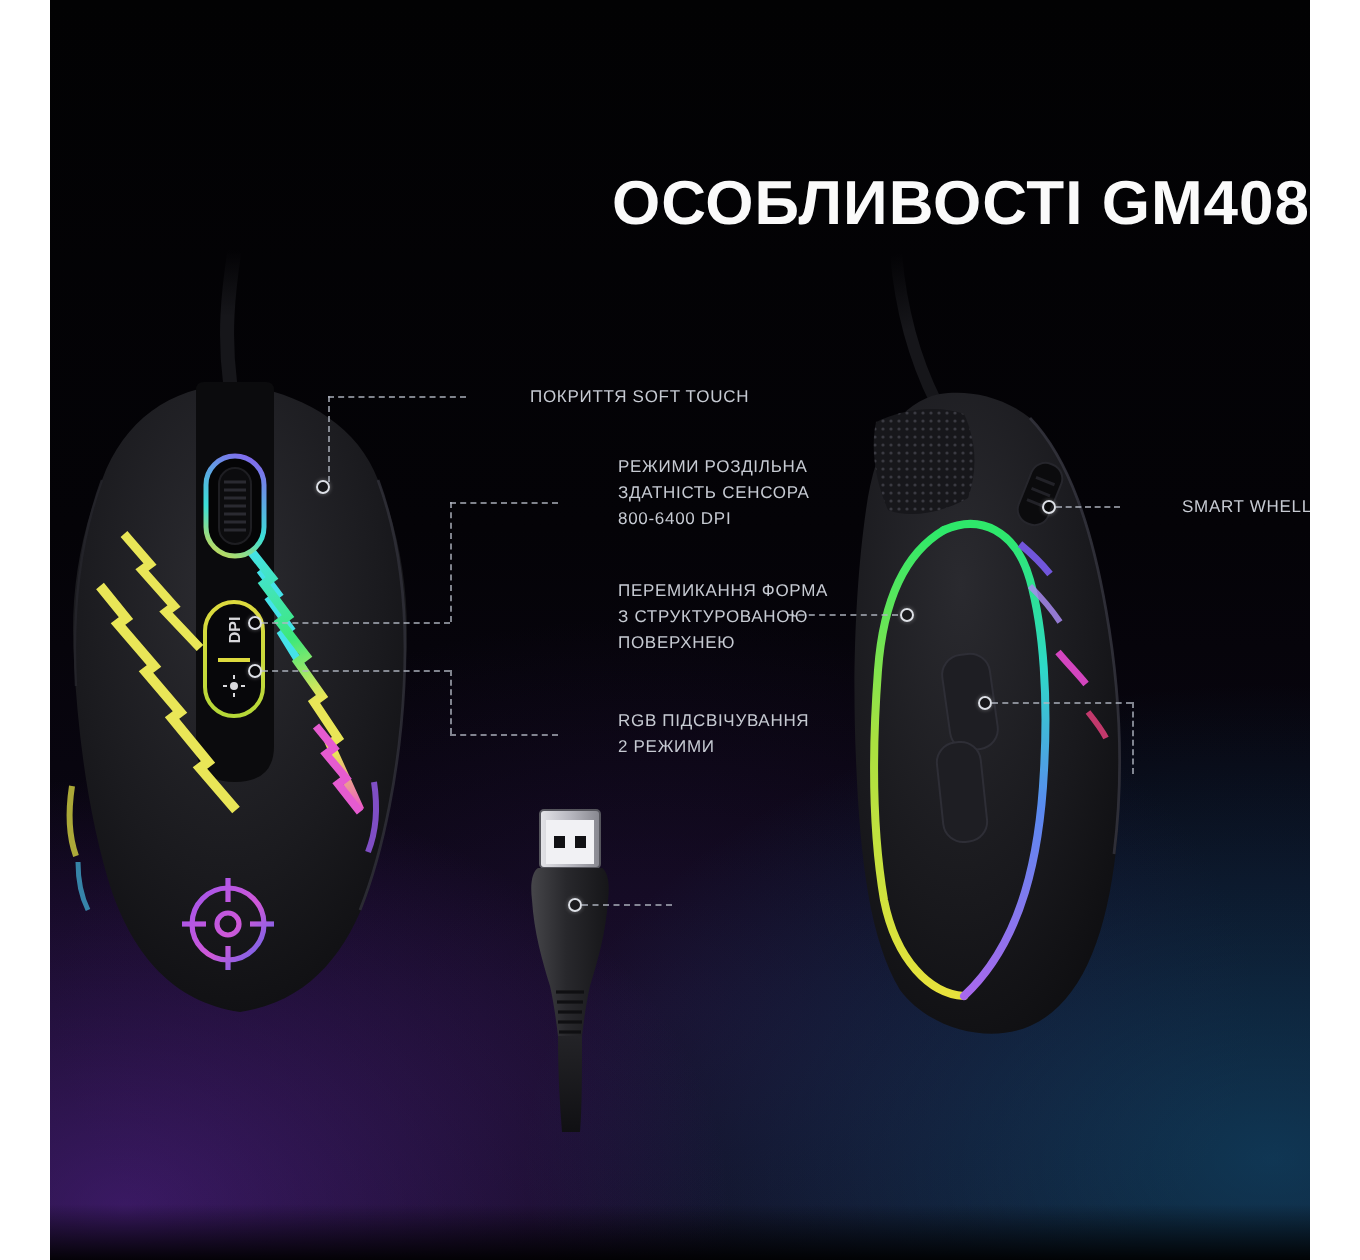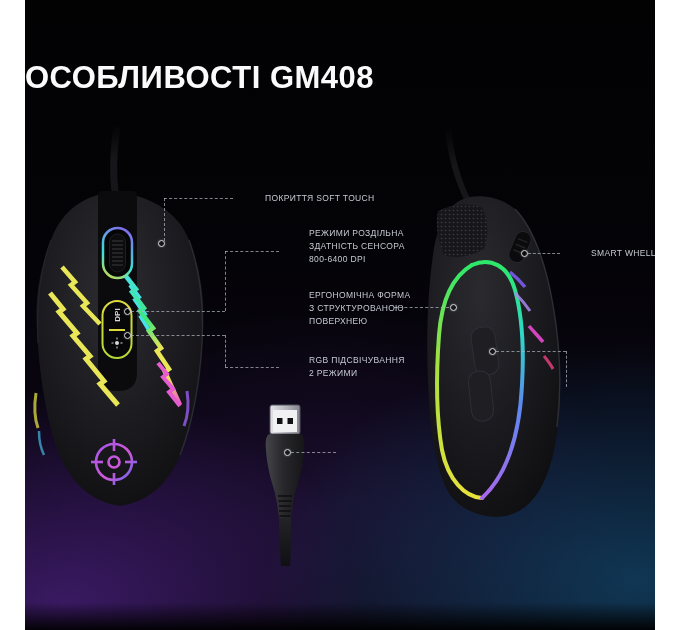--- a/index.html
+++ b/index.html
@@ -6,21 +6,21 @@
   body{width:680px;height:630px;background:#ffffff;position:relative;overflow:hidden;
        font-family:"Liberation Sans","DejaVu Sans",sans-serif;}
   .stage{position:absolute;left:25px;top:0;width:630px;height:630px;overflow:hidden;
     background:
       linear-gradient(0deg, rgba(0,0,0,.92) 0, rgba(0,0,0,0) 28px),
       radial-gradient(420px 300px at 6% 96%, rgba(104,42,176,.50), rgba(0,0,0,0) 72%),
       radial-gradient(520px 330px at 97% 92%, rgba(22,118,170,.42), rgba(0,0,0,0) 72%),
       radial-gradient(430px 280px at 48% 80%, rgba(66,32,110,.28), rgba(0,0,0,0) 70%),
       linear-gradient(180deg,#020203 0%,#040307 42%,#0a0613 70%,#0c0916 100%);
   }
-  .title{position:absolute;top:60px;left:0;width:100%;text-align:left;
+  .title{position:absolute;top:84px;left:0;width:100%;text-align:right;
     font-size:31px;font-weight:800;color:#fafafa;letter-spacing:.5px;}
   .lbl{position:absolute;color:#c6cad2;font-size:8.5px;line-height:13px;
     letter-spacing:.35px;white-space:nowrap;padding-left:28px;}
   .lbl span{display:block;}
   .ln{position:absolute;}
   .lnh{border-top:1px dashed rgba(176,181,192,.72);height:0;}
   .lnv{border-left:1px dashed rgba(176,181,192,.72);width:0;}
   .mk{position:absolute;width:5px;height:5px;border:1px solid #dde0e6;border-radius:50%;
     background:rgba(8,8,10,.35);box-shadow:0 0 2px rgba(255,255,255,.35);}
   svg{position:absolute;display:block;}
@@ -235,21 +235,21 @@
 
   <div class="lbl" style="left:212px;top:192px">
     <span>ПОКРИТТЯ SOFT TOUCH</span>
   </div>
   <div class="lbl" style="left:256px;top:227px">
     <span>РЕЖИМИ РОЗДІЛЬНА</span>
     <span>ЗДАТНІСТЬ СЕНСОРА</span>
     <span>800-6400 DPI</span>
   </div>
   <div class="lbl" style="left:256px;top:289px">
-    <span>ЕРГОНОМІЧНА ФОРМА</span>
+    <span>ПЕРЕМИКАННЯ ФОРМА</span>
     <span>З СТРУКТУРОВАНОЮ</span>
     <span>ПОВЕРХНЕЮ</span>
   </div>
   <div class="lbl" style="left:256px;top:354px">
     <span>RGB ПІДСВІЧУВАННЯ</span>
     <span>2 РЕЖИМИ</span>
   </div>
   <div class="lbl" style="left:538px;top:247px">
     <span>SMART WHELL</span>
   </div>

